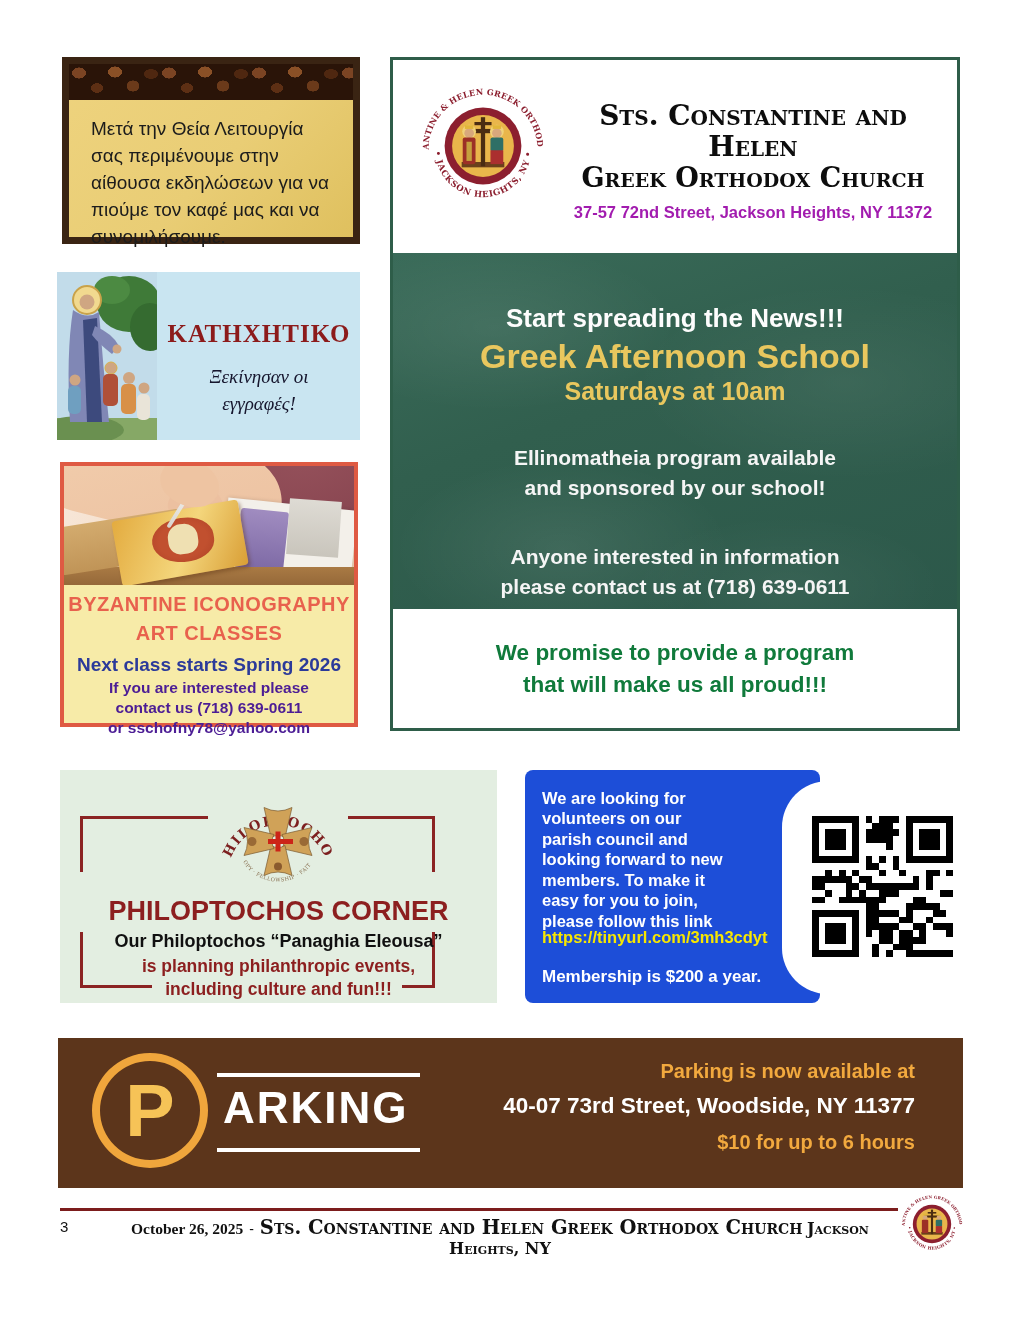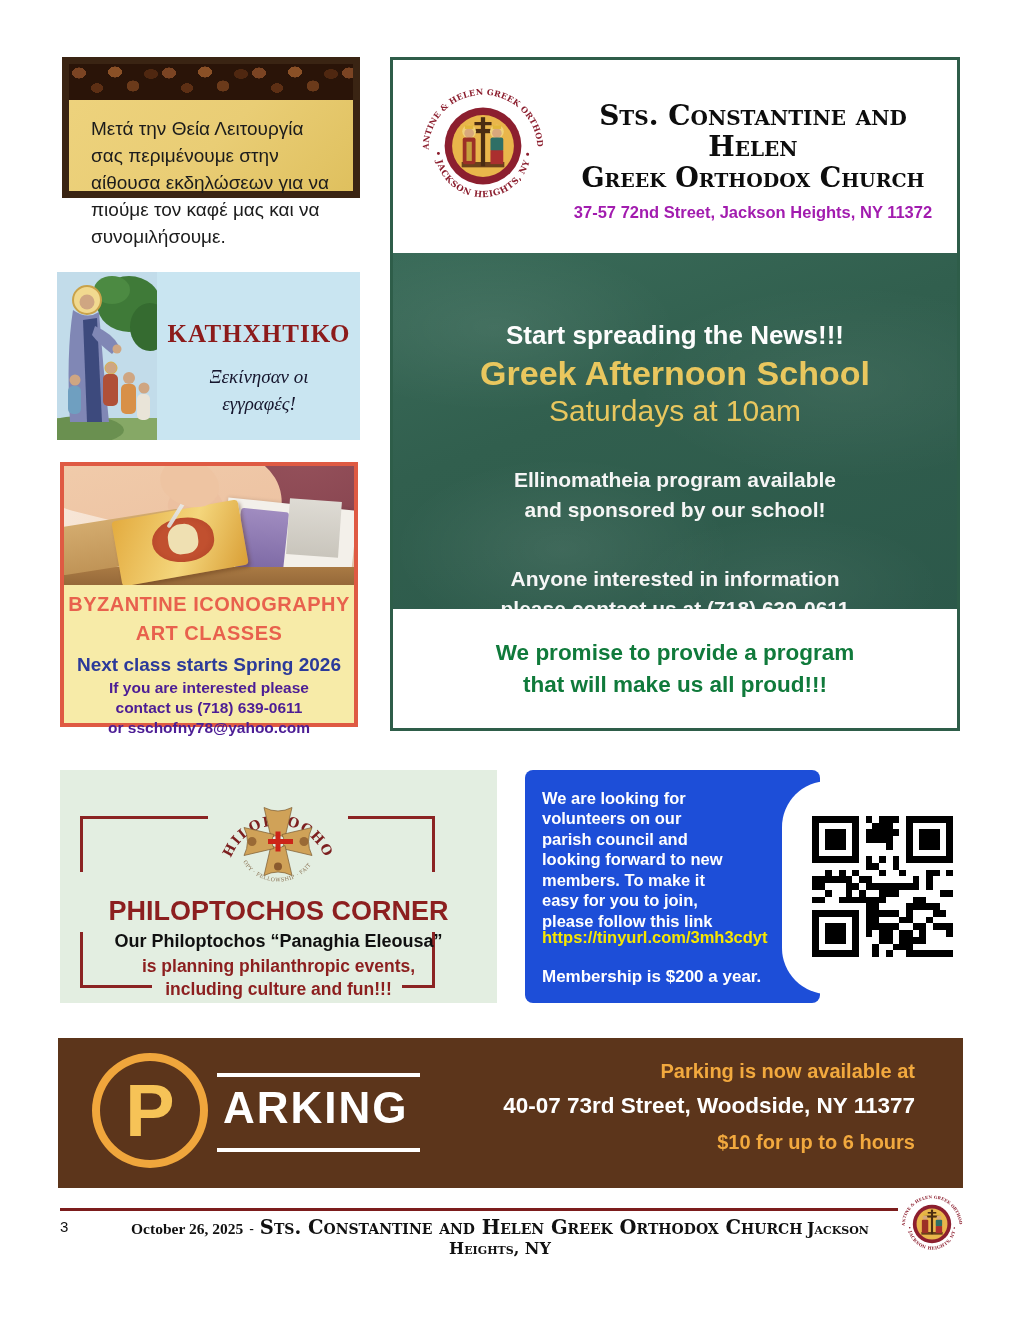--- a/index.html
+++ b/index.html
@@ -3,21 +3,21 @@
 <meta charset="utf-8">
 <style>
   * { margin:0; padding:0; box-sizing:border-box; }
   body { background:#888; font-family:"Liberation Sans", sans-serif; }
   .page { position:relative; width:1020px; height:1320px; background:#ffffff; margin:0 auto; overflow:hidden; }
   .abs { position:absolute; }
   .ml { white-space:pre-line; }
   .deco { font-family:"DejaVu Serif", serif; font-variant:small-caps; font-weight:bold; }
 
   
-  .coffee-note { left:62px; top:57px; width:298px; height:141px;
+  .coffee-note { left:62px; top:57px; width:298px; height:187px;
     border:7px solid #3a2413; background:linear-gradient(135deg,#eed37e 0%,#e9cd75 55%,#dfc05e 100%); }
   .bean-strip { position:absolute; left:0; top:0; right:0; height:36px;
     background-color:#2a1408;
     background-image:
       radial-gradient(ellipse 10px 8px at 10px 9px,  #7b4423 68%, rgba(0,0,0,0) 70%),
       radial-gradient(ellipse 9px 7px  at 28px 24px, #5d2f14 68%, rgba(0,0,0,0) 70%),
       radial-gradient(ellipse 10px 8px at 46px 8px,  #8a5026 68%, rgba(0,0,0,0) 70%),
       radial-gradient(ellipse 9px 8px  at 64px 22px, #6b3a1a 68%, rgba(0,0,0,0) 70%),
       radial-gradient(ellipse 10px 7px at 82px 10px, #4f2710 68%, rgba(0,0,0,0) 70%);
     background-size:90px 36px; }
@@ -53,24 +53,24 @@
   .rp-name2 { font-size:27px; line-height:1.12; }
   .rp-address { margin-top:10px; font-weight:bold; font-size:16.5px; color:#a21caf; }
 
   .chalkboard { position:absolute; left:0; top:193px; right:0; height:370px;
     background:
       radial-gradient(ellipse 260px 120px at 18% 20%, rgba(255,255,255,0.07), rgba(255,255,255,0) 70%),
       radial-gradient(ellipse 300px 140px at 80% 35%, rgba(255,255,255,0.06), rgba(255,255,255,0) 70%),
       radial-gradient(ellipse 240px 130px at 30% 80%, rgba(255,255,255,0.08), rgba(255,255,255,0) 70%),
       radial-gradient(ellipse 220px 100px at 70% 90%, rgba(255,255,255,0.05), rgba(255,255,255,0) 70%),
       linear-gradient(160deg,#3a6b59 0%,#315f4e 40%,#2c584a 100%);
-    text-align:center; padding-top:67px; }
+    text-align:center; padding-top:50px; }
   .cb-l1 { color:#fdfdfd; font-weight:bold; font-size:26px; }
   .cb-l2 { color:#e9c75e; font-weight:bold; font-size:34px; margin-top:3px; }
-  .cb-l3 { color:#e9c75e; font-weight:normal; font-size:30px; margin-top:1px; }
+  .cb-l3 { color:#e9c75e; font-weight:bold; font-size:25px; margin-top:1px; }
   .cb-l4 { color:#f5f5f5; font-weight:bold; font-size:21px; margin-top:37px; line-height:1.45; }
   .cb-l5 { color:#f5f5f5; font-weight:bold; font-size:21px; margin-top:38px; line-height:1.45; }
   .rp-promise { position:absolute; left:0; bottom:0; right:0; height:119px; background:#fff;
     display:flex; align-items:center; justify-content:center;
     color:#107a3b; font-weight:bold; font-size:22.5px; line-height:1.4; text-align:center; }
 
   
   .philo { left:60px; top:770px; width:437px; height:233px; background:#e3eee1; }
   .philo-frame { position:absolute; left:20px; top:46px; width:355px; height:172px; }
   .pf-corner { position:absolute; width:72px; height:56px; border:0 solid #8b2323; }

